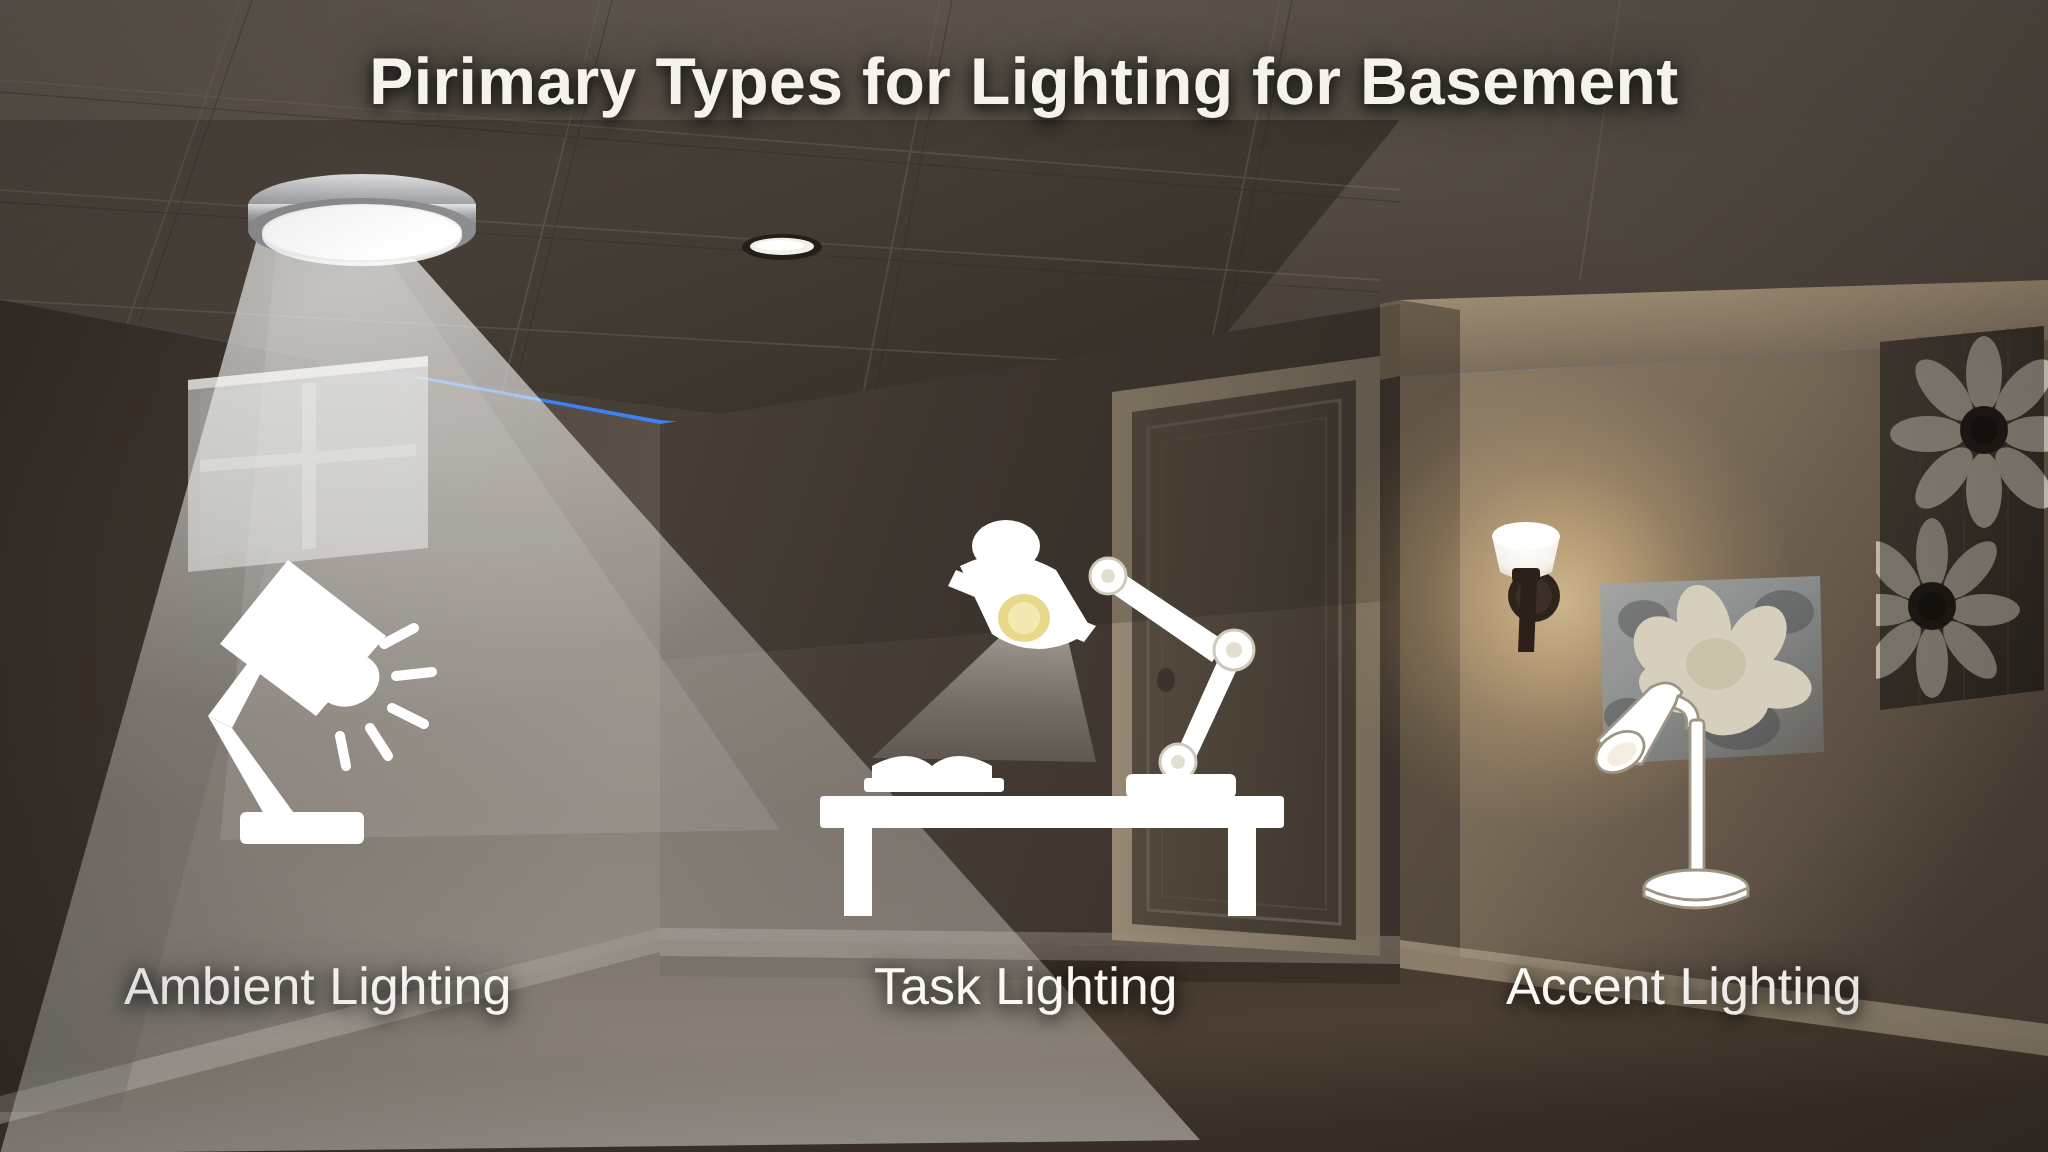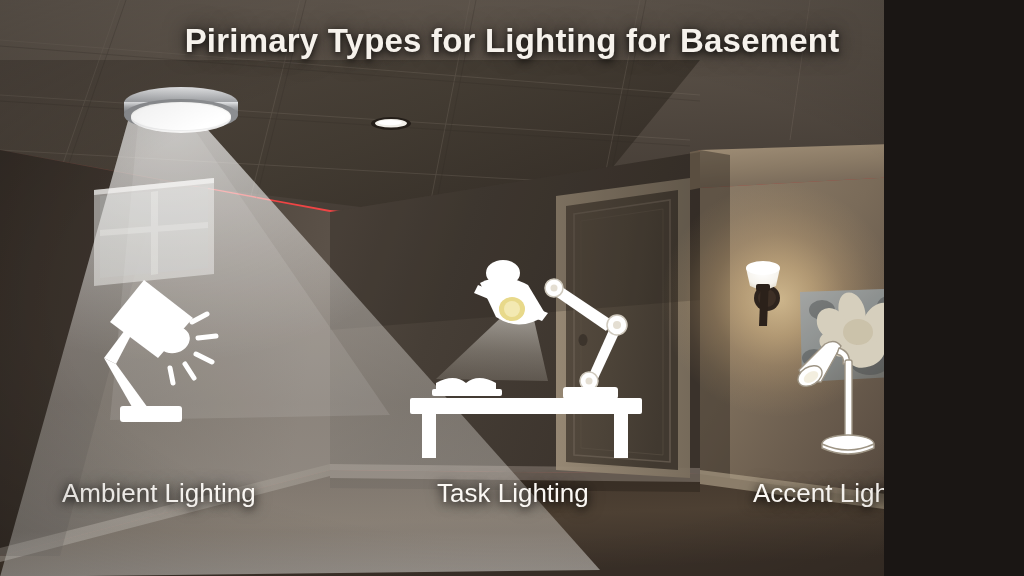--- a/index.html
+++ b/index.html
@@ -4,23 +4,23 @@
 <style>
   * { margin:0; padding:0; box-sizing:border-box; }
   html, body {
     width:1024px; height:576px;
     background:#1a1614;
     font-family:"Liberation Sans", sans-serif;
     overflow:hidden;
   }
   #stage {
     position:relative;
-    width:884px; height:576px;
+    width:1024px; height:576px;
     overflow:hidden;
-    background:#ef4444;
+    background:#3b82f6;
   }
   .abs { position:absolute; }
 
   
   #room-svg { position:absolute; left:0; top:0; width:1024px; height:576px; }
 
   
   #page-title {
     position:absolute; left:0; top:22px; width:1024px;
     text-align:center;

